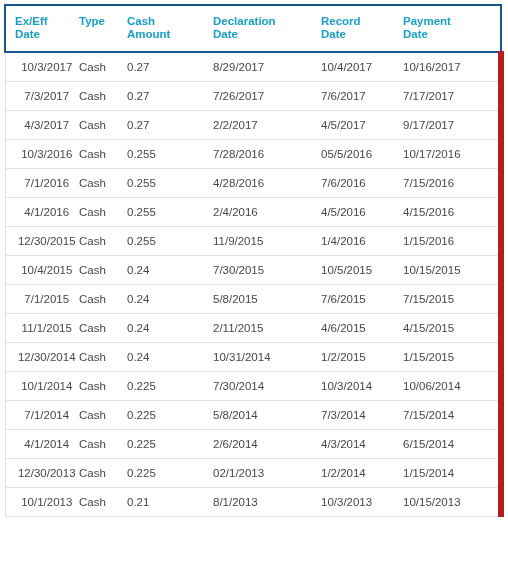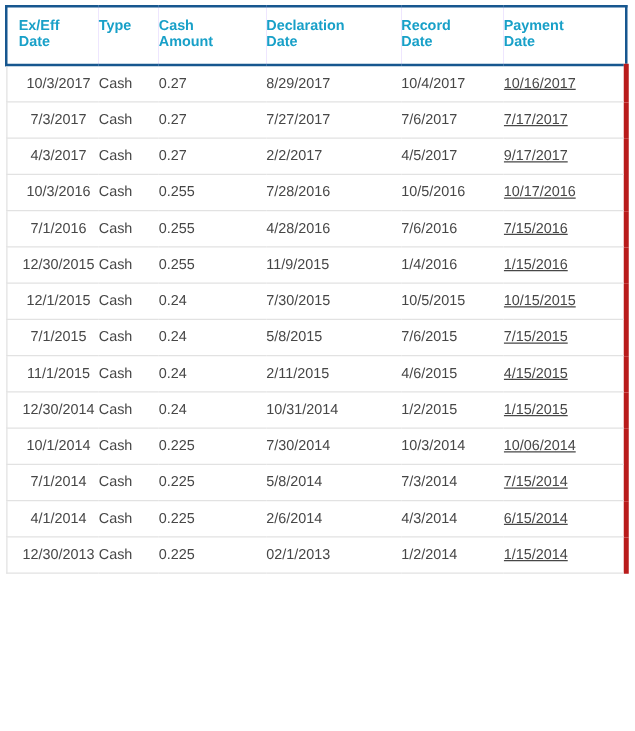--- a/index.html
+++ b/index.html
@@ -63,22 +63,21 @@
     background: #ffffff;
     white-space: nowrap;
     overflow: hidden;
   }
   tbody td:first-child {
     border-left: 1px solid #e2e2e2;
     padding-left: 9px;
     text-align: center;
   }
   tbody td:last-child {
-    border-right: 4px solid #b91c1c;
-    text-decoration: underline;
+    border-right: 6px solid #b91c1c;
   }
   tbody tr:last-child td {
     border-bottom: 1px solid #e2e2e2;
   }
 
   
   .col-exdate   { width: 74px; }
   .col-type     { width: 48px; }
   .col-amount   { width: 86px; }
   .col-decl     { width: 108px; }
@@ -119,58 +118,66 @@
           <td>Cash</td>
           <td>0.27</td>
           <td>8/29/2017</td>
           <td>10/4/2017</td>
           <td>10/16/2017</td>
         </tr>
         <tr>
           <td>7/3/2017</td>
           <td>Cash</td>
           <td>0.27</td>
-          <td>7/27/2017</td>
+          <td>7/26/2017</td>
           <td>7/6/2017</td>
           <td>7/17/2017</td>
         </tr>
         <tr>
           <td>4/3/2017</td>
           <td>Cash</td>
           <td>0.27</td>
           <td>2/2/2017</td>
           <td>4/5/2017</td>
           <td>9/17/2017</td>
         </tr>
         <tr>
           <td>10/3/2016</td>
           <td>Cash</td>
           <td>0.255</td>
           <td>7/28/2016</td>
-          <td>10/5/2016</td>
+          <td>05/5/2016</td>
           <td>10/17/2016</td>
         </tr>
         <tr>
           <td>7/1/2016</td>
           <td>Cash</td>
           <td>0.255</td>
           <td>4/28/2016</td>
           <td>7/6/2016</td>
           <td>7/15/2016</td>
         </tr>
         <tr>
+          <td>4/1/2016</td>
+          <td>Cash</td>
+          <td>0.255</td>
+          <td>2/4/2016</td>
+          <td>4/5/2016</td>
+          <td>4/15/2016</td>
+        </tr>
+        <tr>
           <td>12/30/2015</td>
           <td>Cash</td>
           <td>0.255</td>
           <td>11/9/2015</td>
           <td>1/4/2016</td>
           <td>1/15/2016</td>
         </tr>
         <tr>
-          <td>12/1/2015</td>
+          <td>10/4/2015</td>
           <td>Cash</td>
           <td>0.24</td>
           <td>7/30/2015</td>
           <td>10/5/2015</td>
           <td>10/15/2015</td>
         </tr>
         <tr>
           <td>7/1/2015</td>
           <td>Cash</td>
           <td>0.24</td>
@@ -219,15 +226,23 @@
           <td>6/15/2014</td>
         </tr>
         <tr>
           <td>12/30/2013</td>
           <td>Cash</td>
           <td>0.225</td>
           <td>02/1/2013</td>
           <td>1/2/2014</td>
           <td>1/15/2014</td>
         </tr>
+        <tr>
+          <td>10/1/2013</td>
+          <td>Cash</td>
+          <td>0.21</td>
+          <td>8/1/2013</td>
+          <td>10/3/2013</td>
+          <td>10/15/2013</td>
+        </tr>
       </tbody>
   </table>
 </div>
 
 </body></html>

